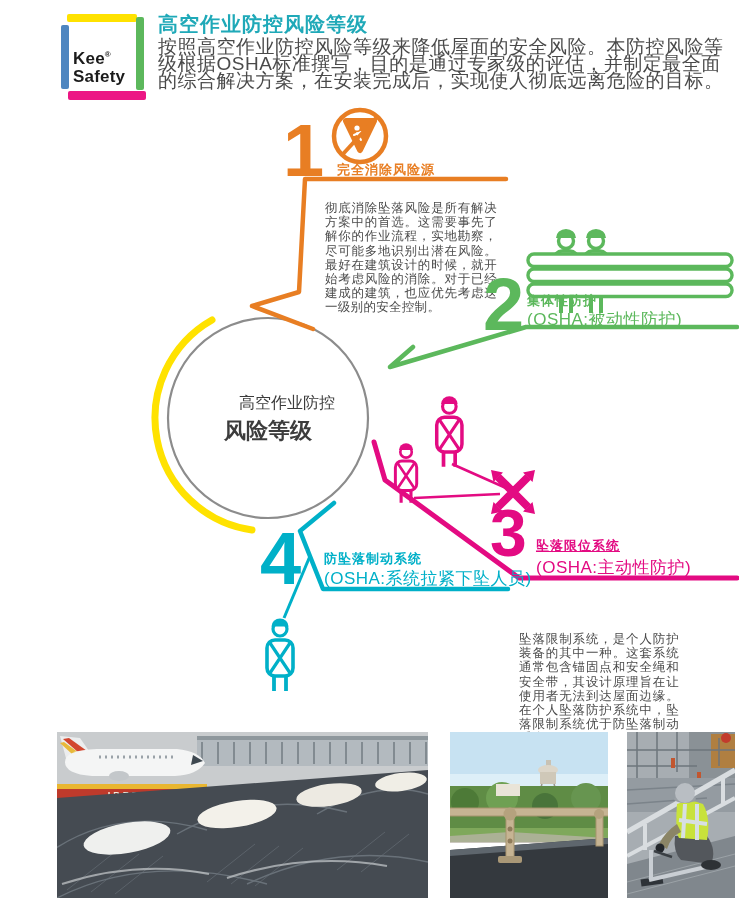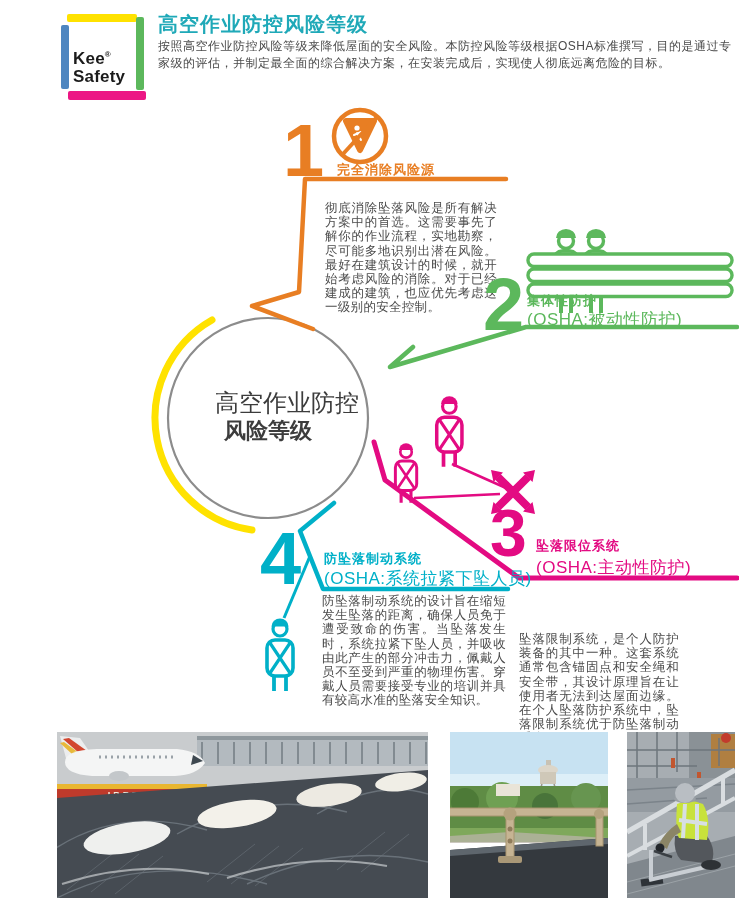--- a/index.html
+++ b/index.html
@@ -7,30 +7,30 @@
         font-family:"Liberation Sans","DejaVu Sans",sans-serif;}
   .abs{position:absolute;}
   
   #logo{left:61px;top:13px;width:88px;height:89px;}
   .bar{position:absolute;border-radius:2px;}
   #logo .kee-text{position:absolute;left:12px;top:33px;font-weight:bold;font-size:17px;
         color:#1b1b1b;line-height:18px;letter-spacing:0.2px;}
   .reg{font-size:8px;vertical-align:super;}
   
   #page-title{left:158px;top:11px;font-size:20px;font-weight:bold;color:#1FA9B8;letter-spacing:1px;}
-  #intro{left:158px;top:38px;width:578px;font-size:12px;line-height:17px;color:#4A4A4A;
+  #intro{left:158px;top:38px;width:578px;font-size:19px;line-height:17px;color:#4A4A4A;
          letter-spacing:0.5px;}
   
   .lvl-num{position:absolute;font-weight:bold;line-height:0.78;}
   .sec-title{position:absolute;font-weight:bold;font-size:13px;letter-spacing:1px;}
   .sec-sub{position:absolute;font-size:17px;letter-spacing:0.5px;}
   .sec-body{position:absolute;font-size:12.5px;line-height:14.2px;color:#4B4B4B;
             text-align:justify;letter-spacing:0.3px;}
   #wheel-label{left:168px;top:389px;width:200px;text-align:center;color:#3C3C3C;}
-  #wheel-label .l1{font-size:24px;line-height:28px;display:block;padding-left:38px;}
+  #wheel-label .l1{font-size:16px;line-height:28px;display:block;padding-left:38px;}
   #wheel-label .l2{font-size:22px;line-height:28px;font-weight:bold;display:block;}
   svg{display:block;}
   #diagram-svg{position:absolute;left:0;top:0;pointer-events:none;}
   
   .photo{position:absolute;top:732px;height:166px;overflow:hidden;}
 </style>
 </head>
 <body>
 
 <div id="page">
@@ -120,28 +120,27 @@
 
   <div class="lvl-num" style="left:283px;top:122px;font-size:74px;color:#E87E23;">1</div>
   <div class="sec-title" style="left:337px;top:161px;color:#E87E23;">完全消除风险源</div>
   <div class="sec-body" style="left:325px;top:201px;width:172px;">彻底消除坠落风险是所有解决方案中的首选。这需要事先了解你的作业流程，实地勘察，尽可能多地识别出潜在风险。最好在建筑设计的时候，就开始考虑风险的消除。对于已经建成的建筑，也应优先考虑这一级别的安全控制。</div>
 
   <div class="lvl-num" style="left:483px;top:276px;font-size:74px;color:#5CB85C;">2</div>
   <div class="sec-title" style="left:527px;top:292px;color:#5CB85C;">集体性防护</div>
   <div class="sec-sub" style="left:527px;top:308px;color:#5CB85C;">(OSHA:被动性防护)</div>
 
   <div class="lvl-num" style="left:490px;top:508px;font-size:66px;color:#E30B82;">3</div>
-  <div class="sec-title" style="left:536px;top:537px;color:#E30B82;">坠落限位系统</div>
+  <div class="sec-title" style="left:536px;top:537px;color:#E30B82;text-decoration:underline;">坠落限位系统</div>
   <div class="sec-sub" style="left:536px;top:556px;color:#E30B82;">(OSHA:主动性防护)</div>
   <div class="sec-body" style="left:519px;top:588px;width:160px;margin-top:44px;">坠落限制系统，是个人防护装备的其中一种。这套系统通常包含锚固点和安全绳和安全带，其设计原理旨在让使用者无法到达屋面边缘。在个人坠落防护系统中，坠落限制系统优于防坠落制动系统。</div>
 
   <div class="lvl-num" style="left:260px;top:530px;font-size:74px;color:#00B0C8;">4</div>
   <div class="sec-title" style="left:324px;top:550px;color:#00B0C8;">防坠落制动系统</div>
   <div class="sec-sub" style="left:324px;top:567px;color:#00B0C8;">(OSHA:系统拉紧下坠人员)</div>
-  <div class="sec-body" style="left:322px;top:594px;width:184px;">防坠落制动系统的设计旨在缩短发生坠落的距离，确保人员免于遭受致命的伤害。当坠落发生时，系统拉紧下坠人员，并吸收由此产生的部分冲击力，佩戴人员不至受到严重的物理伤害。穿戴人员需要接受专业的培训并具有较高水准的坠落安全知识。</div>
 
   <div class="photo" style="left:57px;width:371px;">
     <svg width="371" height="166" viewBox="0 0 371 166">
       <rect x="0" y="0" width="371" height="55" fill="#C9CCCE"></rect>
       <rect x="140" y="4" width="231" height="4" fill="#8E979C"></rect>
       <rect x="140" y="8" width="231" height="26" fill="#B3BABF"></rect>
       <line x1="144" y1="21" x2="371" y2="21" stroke="#828B91" stroke-width="22" stroke-dasharray="2 14"></line>
       <g>
         <polygon points="10,30 3,4 23,6 32,19" fill="#ECEDEE"></polygon>
         <polygon points="6,7 12,6 30,19 22,21" fill="#D2462F"></polygon>

